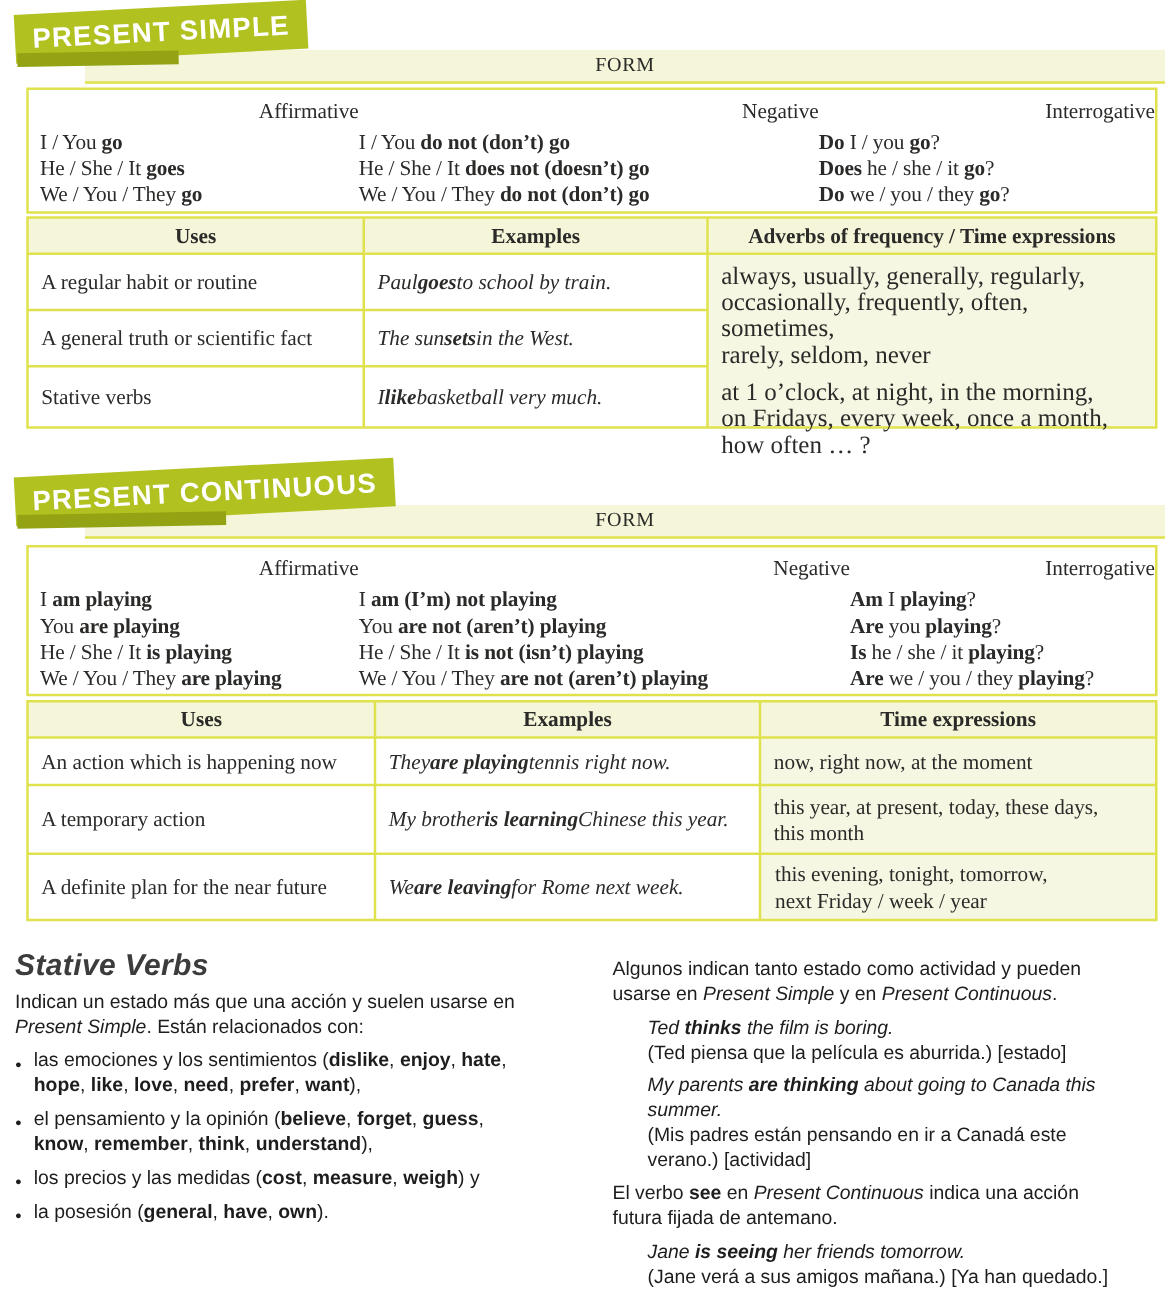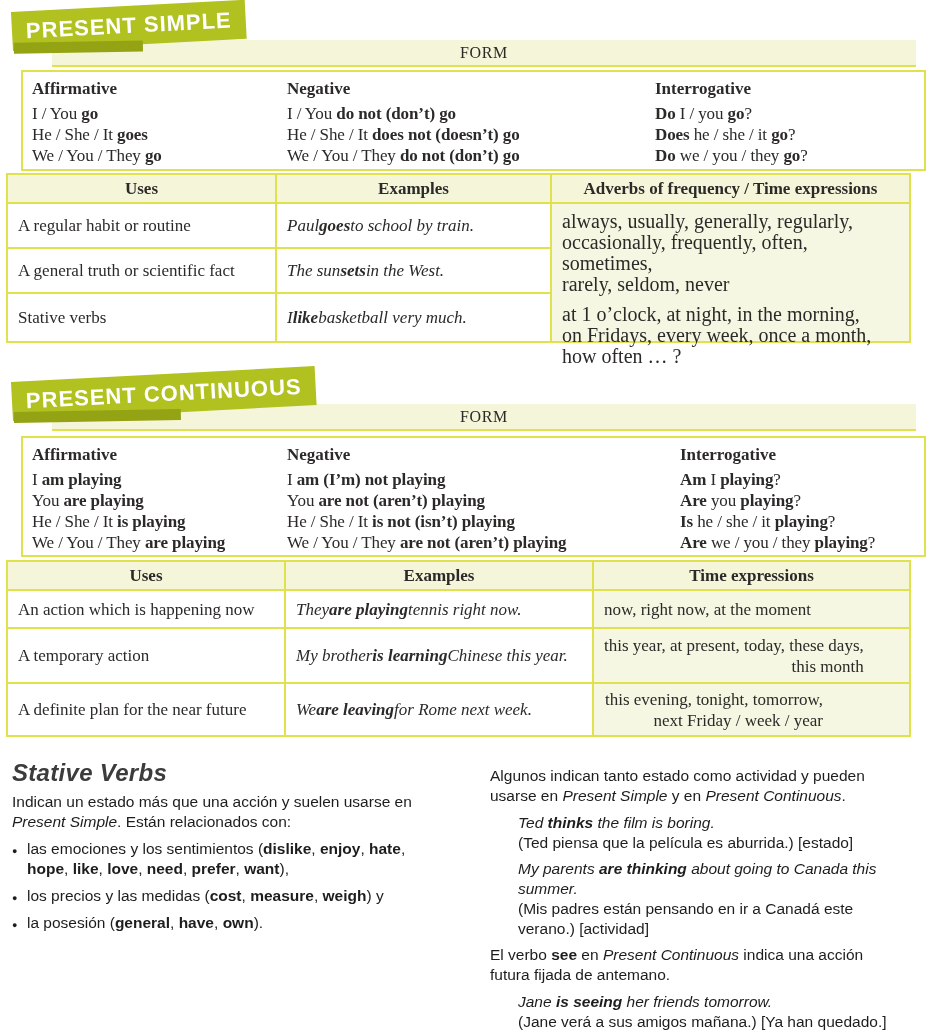--- a/index.html
+++ b/index.html
@@ -16,57 +16,57 @@
     transform:rotate(-3deg); transform-origin:left center;
     font-family:"Liberation Sans", sans-serif;
   }
   .banner::after {
     content:""; position:absolute; z-index:-1;
     left:1px; bottom:-5px; width:55%; height:11px;
     background:var(--banner-fold); transform:rotate(2deg);
   }
   
   .formbar {
-    position:absolute; left:52px; width:864px; height:25px;
+    position:absolute; left:68px; width:864px; height:25px;
     background:var(--header-bg); border-bottom:2px solid var(--table-border);
     font-family:"Liberation Serif", serif; font-size:16px; letter-spacing:0.6px;
     color:#2b2a28; text-align:center; line-height:26px; z-index:1;
   }
   
   .formtable {
     position:absolute; left:21px; width:905px; box-sizing:border-box;
     background:#ffffff; border:2px solid var(--table-border);
     display:flex; padding-top:6px;
     font-family:"Liberation Serif", serif; font-size:17px; color:#2b2a28;
   }
   .fc1 { width:264px; padding-left:9px; box-sizing:border-box; }
   .fc2 { width:368px; }
   .formtable.pc .fc2 { width:393px; }
   .fc3 { flex:1; }
-  .flabel { font-weight:bold; line-height:22px; margin-bottom:3px; }
+  .flabel { font-weight:normal; line-height:22px; margin-bottom:3px;text-align:right; }
   .fline  { line-height:21px; letter-spacing:-0.1px; }
   
   .usestable {
-    position:absolute; left:6px; width:905px; box-sizing:border-box;
+    position:absolute; left:21px; width:905px; box-sizing:border-box;
     background:var(--table-border); display:grid; gap:2px; padding:2px;
     font-family:"Liberation Serif", serif; font-size:17px; color:#2b2a28;
   }
   #ps-uses { grid-template-columns:267px 273px 1fr; grid-template-rows:27px 43px 43px 1fr; }
   #pc-uses { grid-template-columns:276px 306px 1fr; grid-template-rows:27px 36px 53px 1fr; }
   .th {
     background:var(--header-bg); font-weight:bold;
     display:flex; align-items:center; justify-content:center; text-align:center;
   }
   .td {
     background:#ffffff; display:flex; align-items:center;
     padding:4px 8px 4px 10px; box-sizing:border-box; line-height:21px;
   }
   .td.ex { font-style:italic; }
   .td.tint { background:var(--cell-tint-bg); }
-  .pre { white-space:pre-line;text-align:right; }
+  .pre { white-space:pre-line; }
   .adv {
     grid-column:3; grid-row:2 / span 3;
     background:var(--cell-tint-bg); padding:7px 10px; box-sizing:border-box;
   }
   .advp { white-space:pre-line; line-height:21px; font-size:20px; margin:0 0 9px 0; }
   
   .stative-left  { position:absolute; left:12px;  top:763px; width:452px; font-size:15.5px; line-height:20px; }
   .stative-right { position:absolute; left:490px; top:766px; width:448px; font-size:15.5px; line-height:20px; }
   .sv-heading {
     font-size:24px; font-weight:bold; font-style:italic; color:#3c3c3c;
@@ -175,20 +175,21 @@
   <div class="td ex" style="grid-row:4; grid-column:2;">We <b>are leaving</b> for Rome next week.</div>
   <div class="td tint pre" style="grid-row:4; grid-column:3;padding-left:11px;">this evening, tonight, tomorrow,
 next Friday / week / year</div>
 </div>
 
 <div class="stative-left">
   <h2 class="sv-heading">Stative Verbs</h2>
   <p class="para">Indican un estado más que una acción y suelen usarse en<br><i>Present Simple</i>. Están relacionados con:</p>
   <ul class="sv-list">
     <li>las emociones y los sentimientos (<b>dislike</b>, <b>enjoy</b>, <b>hate</b>,<br><b>hope</b>, <b>like</b>, <b>love</b>, <b>need</b>, <b>prefer</b>, <b>want</b>),</li>
+    <li>el pensamiento y la opinión (<b>believe</b>, <b>forget</b>, <b>guess</b>,<br><b>know</b>, <b>remember</b>, <b>think</b>, <b>understand</b>),</li>
     <li>los precios y las medidas (<b>cost</b>, <b>measure</b>, <b>weigh</b>) y</li>
     <li>la posesión (<b>general</b>, <b>have</b>, <b>own</b>).</li>
   </ul>
 </div>
 
 <div class="stative-right">
   <p class="para">Algunos indican tanto estado como actividad y pueden<br>usarse en <i>Present Simple</i> y en <i>Present Continuous</i>.</p>
   <div class="ex-block">
     <div class="ex-en">Ted <b>thinks</b> the film is boring.</div>
     <div class="ex-es">(Ted piensa que la película es aburrida.) [estado]</div>

